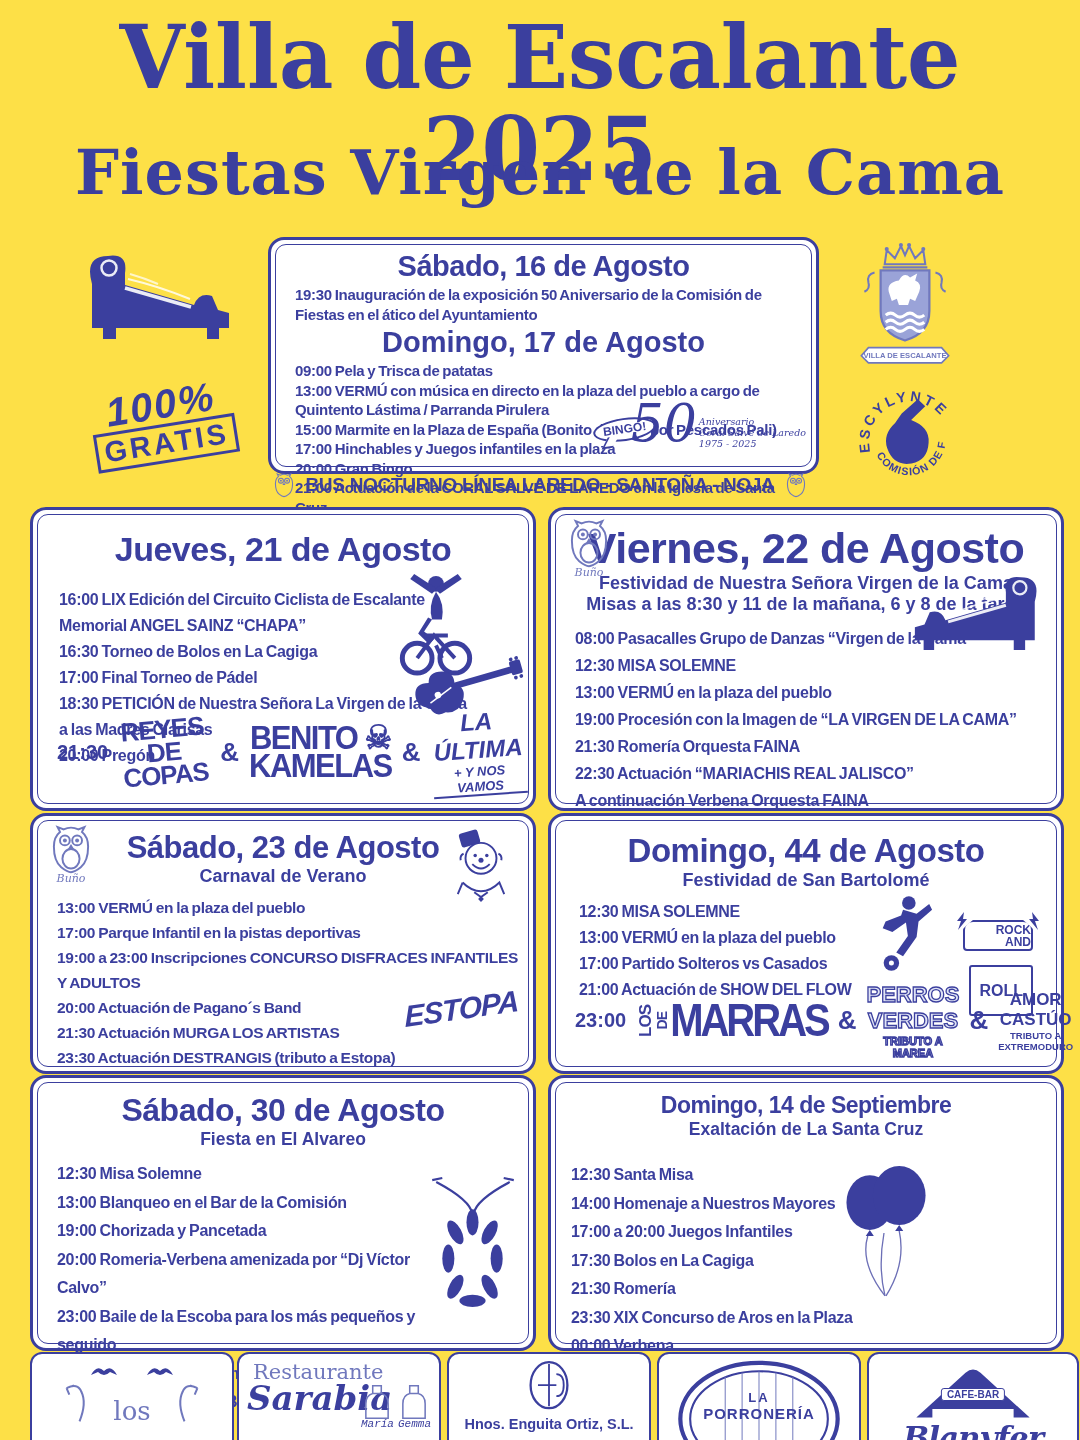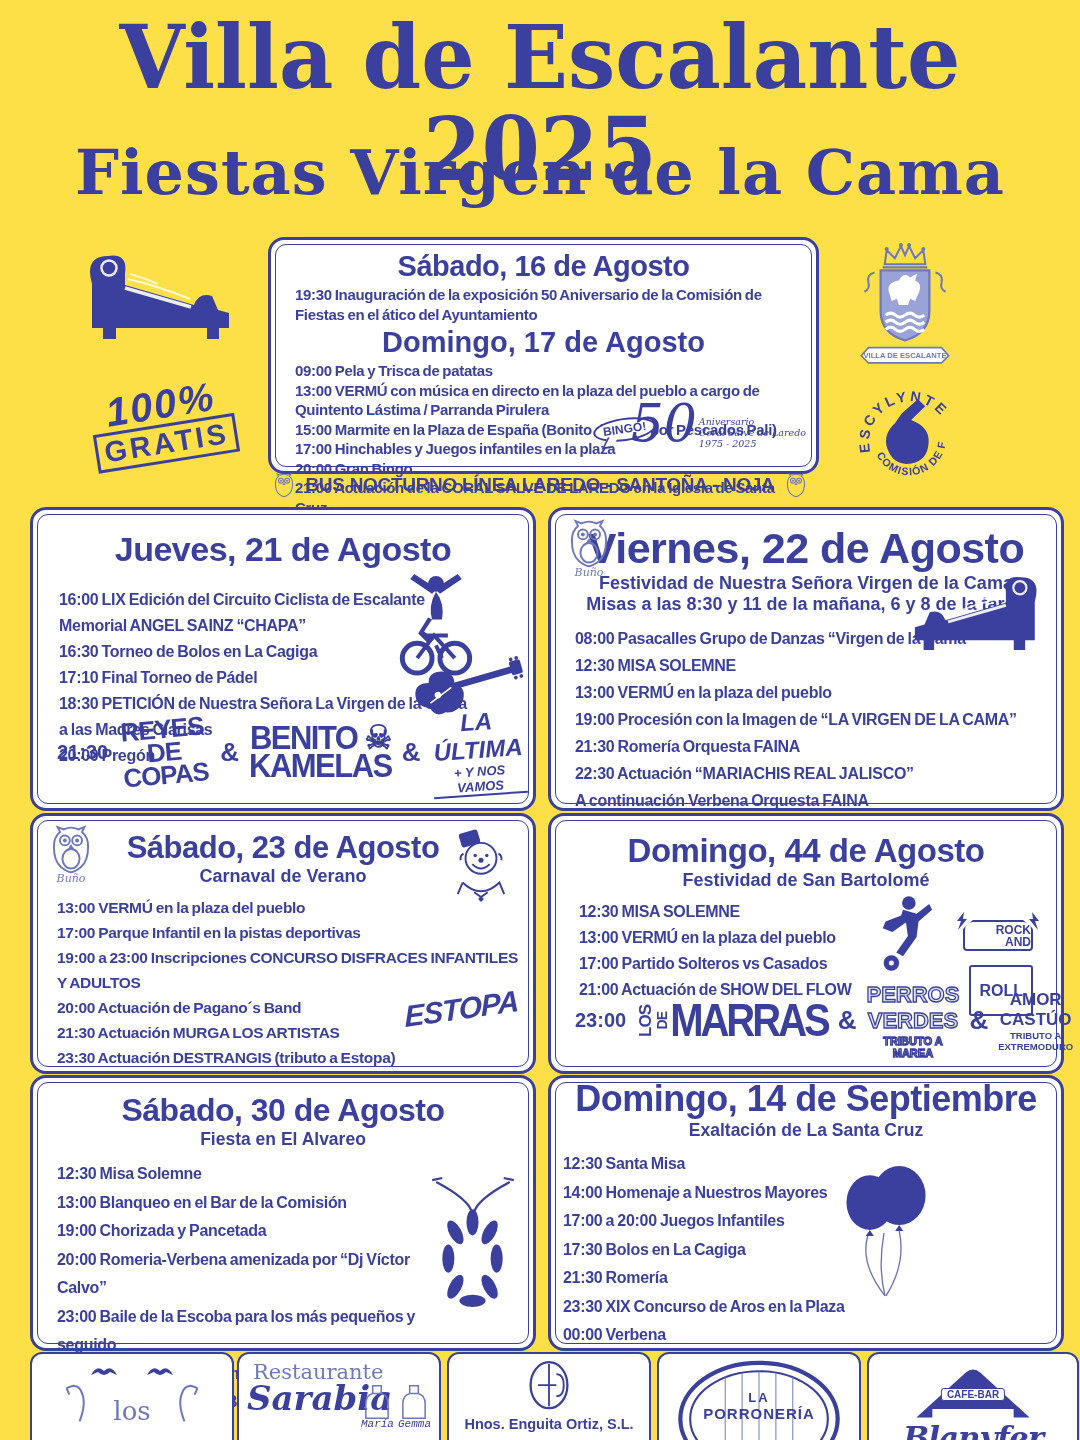--- a/index.html
+++ b/index.html
@@ -100,23 +100,23 @@
   .b-perros .l1{font-size:22px;font-weight:800;letter-spacing:0px;}
   .b-perros .l2{font-size:11px;font-weight:800;margin-top:1px;}
   .b-amor{text-align:center;}
   .b-amor .l1{font-size:17px;font-weight:800;letter-spacing:0px;}
   .b-amor .l2{font-size:9.5px;font-weight:700;}
   #b-sab30 .h1{font-size:32px;margin-top:14px;}
   #b-sab30 .sub{font-size:17.5px;}
   #b-sab30 .evts{margin-top:10px;padding-left:24px;padding-right:96px;}
   #b-sab30 .evt{font-size:16px;line-height:28.5px;}
   #garland{right:16px;top:96px;width:88px;height:146px;}
-  #b-dom14 .h1{font-size:36px;}
+  #b-dom14 .h1{font-size:23px;margin-top:14px;}
   #b-dom14 .sub{font-size:17.5px;}
-  #b-dom14 .evts{margin-top:9px;padding-left:12px;}
+  #b-dom14 .evts{margin-top:21px;padding-left:20px;}
   #b-dom14 .evt{font-size:16px;line-height:28.5px;}
   #balloons{left:288px;top:84px;width:92px;height:142px;}
   
   .sbox{position:absolute;top:1352px;height:112px;border:2px solid var(--ink);border-radius:12px;background:#fff;
         color:var(--light);overflow:hidden;}
   #sp1{left:30px;width:200px;} #sp2{left:237px;width:200px;} #sp3{left:447px;width:200px;}
   #sp4{left:657px;width:200px;} #sp5{left:867px;width:208px;}
   #sp1 .birds{display:flex;justify-content:center;gap:26px;margin-top:8px;}
   #sp1 .row{display:flex;justify-content:center;align-items:flex-end;gap:2px;}
   #sp1 .los{font-family:"DejaVu Serif",serif;font-size:26px;line-height:26px;}
@@ -248,21 +248,21 @@
       </svg>
     </span>
   </div>
 
   <div class="tbox" id="b-jueves">
     <div class="h1">Jueves, 21 de Agosto</div>
     <div class="evts">
         <div class="evt">16:00 LIX Edición del Circuito Ciclista de Escalante</div>
         <div class="evt">Memorial ANGEL SAINZ “CHAPA”</div>
         <div class="evt">16:30 Torneo de Bolos en La Cagiga</div>
-        <div class="evt">17:10  Final Torneo de Pádel</div>
+        <div class="evt">17:00  Final Torneo de Pádel</div>
         <div class="evt">18:30  PETICIÓN de Nuestra Señora La Virgen de la Cama</div>
         <div class="evt">a las Madres Clarisas</div>
         <div class="evt">20:00 Pregón</div>
       </div>
     <div class="abs" id="cyclist">
       <svg viewBox="0 0 90 105" width="92" height="104" fill="var(--ink)">
         <circle cx="46" cy="10" r="8"></circle>
         <path d="M42 20 L20 5 L24 0 L47 15 Z"></path>
           <path d="M50 20 L72 5 L68 0 L45 15 Z"></path>
         <path d="M46 18 Q38 32 42 46 L52 46 Q55 30 46 18 Z"></path>

